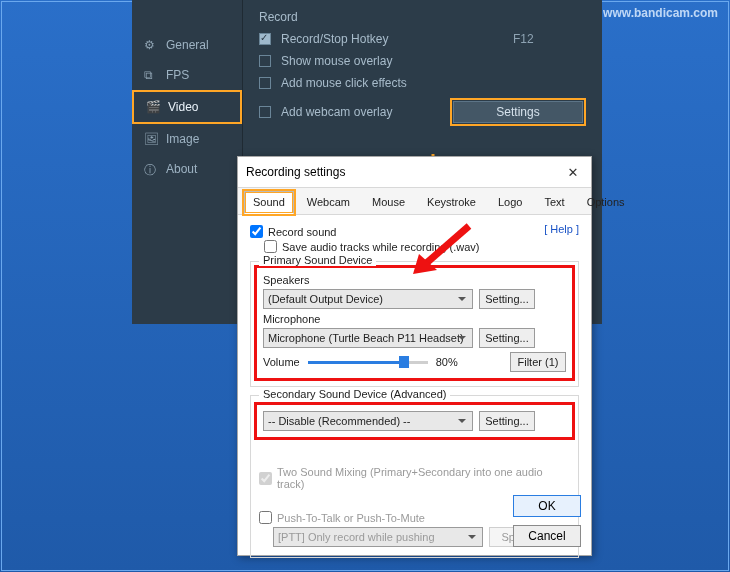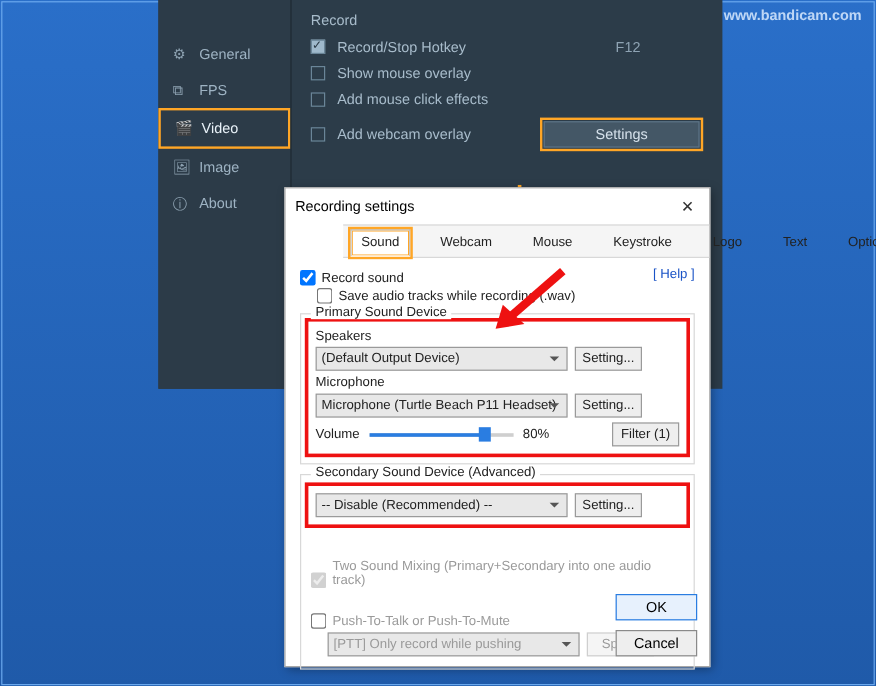--- a/index.html
+++ b/index.html
@@ -17,25 +17,25 @@
   .cb { width:12px; height:12px; border:1px solid #6a8598; display:inline-block; }
   .cb.checked { background:#9fb9cc; position:relative; }
   .cb.checked::after { content:"✓"; color:#2c3b48; font-size:10px; position:absolute; left:0; top:-2px; }
   .hotkey { position:absolute; left:270px; color:#8ea3b3; font-size:12px; }
   .settings-btn { margin-left:auto; width:130px; height:22px; background:#445766; border:1px solid #5c7487; color:#d6e2ec; font-size:12px; display:flex; align-items:center; justify-content:center; }
   .settings-wrap { border:2px solid #ffa626; padding:1px; display:inline-block; }
   
   .dialog { position:absolute; left:237px; top:156px; width:355px; height:400px; background:#fff; border:1px solid #a7a7a7; box-shadow:2px 2px 8px rgba(0,0,0,.35); }
   .dlg-title { display:flex; align-items:center; padding:6px 8px; font-size:12px; }
   .dlg-close { margin-left:auto; width:20px; height:18px; display:flex; align-items:center; justify-content:center; font-size:13px; color:#333; cursor:pointer; }
-  .tabs { border-top:1px solid #d8d8d8; border-bottom:1px solid #d8d8d8; padding:3px 6px 0; display:flex; gap:16px; font-size:11px; background:#f5f5f5;margin-left:48px; }
+  .tabs { border-top:1px solid #d8d8d8; border-bottom:1px solid #d8d8d8; padding:3px 6px 0; display:flex; gap:4px; font-size:11px; background:#f5f5f5; }
   .tab { padding:4px 8px 5px; border:1px solid transparent; border-bottom:none; color:#222; cursor:pointer; }
   .tab.active { background:#fff; border:1px solid #bbb; border-bottom:1px solid #fff; box-shadow:0 0 0 1px #ffa626 inset; outline:2px solid #ffa626; }
   .dlg-body { padding:8px 12px; font-size:11px; color:#222; }
-  .chk { display:flex; align-items:flex-end; gap:5px; margin:2px 0; }
+  .chk { display:flex; align-items:center; gap:5px; margin:2px 0; }
   .chk input { margin:0; }
   .help { float:right; color:#1a53c6; font-size:11px; text-decoration:none; }
   .group { border:1px solid #d8d8d8; margin-top:8px; padding:8px 8px 10px; position:relative; }
   .group-title { position:absolute; top:-8px; left:8px; background:#fff; padding:0 4px; font-size:11px; color:#222; }
   .lbl { font-size:11px; color:#222; }
   .select { width:210px; height:20px; border:1px solid #9a9a9a; background:#e8e8e8; font-size:11px; padding-left:4px; display:flex; align-items:center; position:relative; }
   .select::after { content:""; position:absolute; right:6px; top:7px; border:4px solid transparent; border-top-color:#555; }
   .select.disabled { color:#9a9a9a; }
   .btn-s { width:56px; height:20px; border:1px solid #9a9a9a; background:#eee; font-size:11px; display:flex; align-items:center; justify-content:center; cursor:pointer; }
   .hrow { display:flex; align-items:center; gap:6px; margin-top:3px; }

